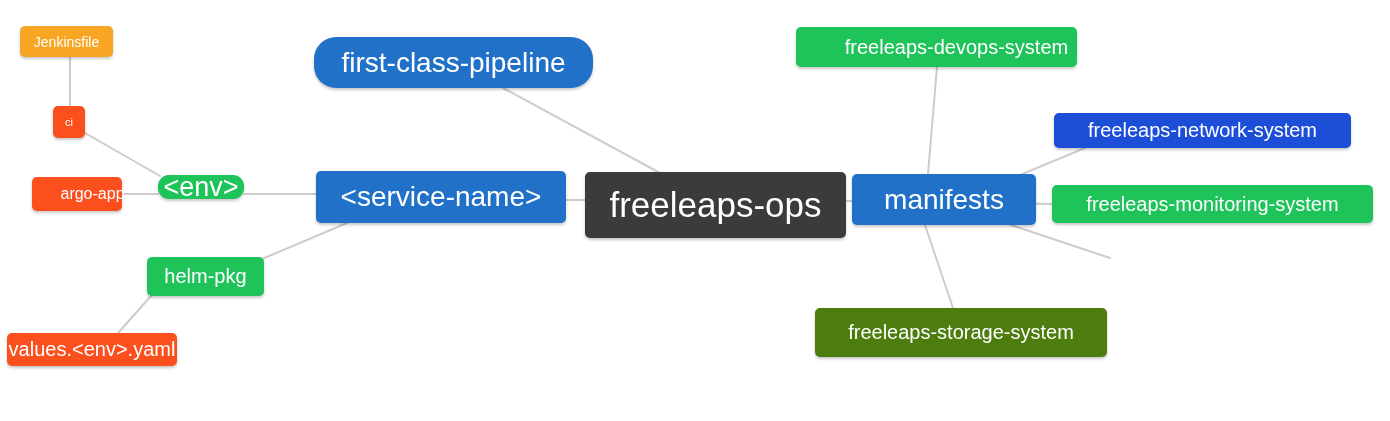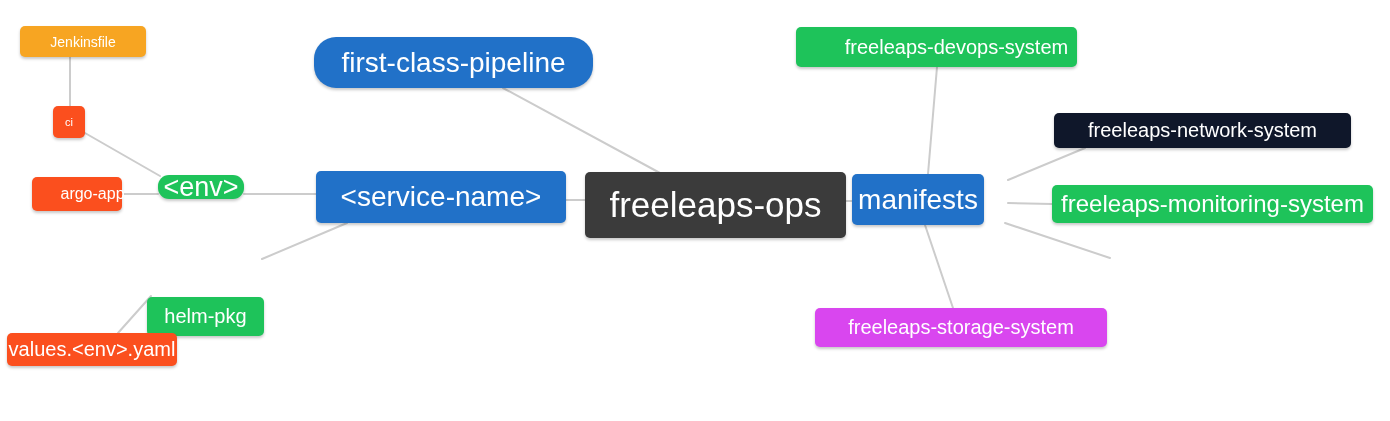--- a/index.html
+++ b/index.html
@@ -47,27 +47,27 @@
       <line x1="151" y1="296" x2="118" y2="333" stroke="#CCCCCC" stroke-width="2" stroke-linecap="round"></line>
       <line x1="566" y1="200" x2="585" y2="200" stroke="#CCCCCC" stroke-width="2" stroke-linecap="round"></line>
       <line x1="503" y1="88" x2="660" y2="173" stroke="#CCCCCC" stroke-width="2" stroke-linecap="round"></line>
       <line x1="846" y1="201" x2="852" y2="201" stroke="#CCCCCC" stroke-width="2" stroke-linecap="round"></line>
       <line x1="928" y1="174" x2="937" y2="67" stroke="#CCCCCC" stroke-width="2" stroke-linecap="round"></line>
       <line x1="1008" y1="180" x2="1085" y2="148" stroke="#CCCCCC" stroke-width="2" stroke-linecap="round"></line>
       <line x1="1008" y1="203" x2="1052" y2="204" stroke="#CCCCCC" stroke-width="2" stroke-linecap="round"></line>
       <line x1="1005" y1="223" x2="1110" y2="258" stroke="#CCCCCC" stroke-width="2" stroke-linecap="round"></line>
       <line x1="925" y1="225" x2="953" y2="308" stroke="#CCCCCC" stroke-width="2" stroke-linecap="round"></line>
     </svg>
-<div class="node" style="left: 20px; top: 26px; width: 126px; height: 31px; font-size: 14px; background: rgb(247, 165, 34); color: rgb(255, 255, 255);">Jenkinsfile</div>
+<div class="node" style="left: 20px; top: 26px; width: 93px; height: 31px; font-size: 14px; background: rgb(247, 165, 34); color: rgb(255, 255, 255);">Jenkinsfile</div>
     <div class="node" style="left: 53px; top: 106px; width: 32px; height: 32px; font-size: 11px; background: rgb(251, 79, 30); color: rgb(255, 255, 255);">ci</div>
     <div class="node" style="left: 32px; top: 177px; width: 90px; height: 34px; font-size: 16px; background: rgb(251, 79, 30); color: rgb(255, 255, 255); padding-left: 31px;">argo-app</div>
     <div class="node" style="left: 158px; top: 175px; width: 86px; height: 24px; font-size: 27px; background: rgb(30, 195, 90); color: rgb(255, 255, 255); border-radius: 11px;">&lt;env&gt;</div>
-    <div class="node" style="left: 147px; top: 257px; width: 117px; height: 39px; font-size: 20px; background: rgb(30, 195, 90); color: rgb(255, 255, 255); margin-top: 40px;">helm-pkg</div>
+    <div class="node" style="left: 147px; top: 257px; width: 117px; height: 39px; font-size: 20px; background: rgb(30, 195, 90); color: rgb(255, 255, 255);">helm-pkg</div>
     <div class="node" style="left: 7px; top: 333px; width: 170px; height: 33px; font-size: 20px; background: rgb(251, 79, 30); color: rgb(255, 255, 255);">values.&lt;env&gt;.yaml</div>
     <div class="node" style="left: 314px; top: 37px; width: 279px; height: 51px; font-size: 28px; background: rgb(33, 113, 200); color: rgb(255, 255, 255); border-radius: 22px;">first-class-pipeline</div>
     <div class="node" style="left: 585px; top: 172px; width: 261px; height: 66px; font-size: 35px; background: rgb(59, 59, 59); color: rgb(255, 255, 255);">freeleaps-ops</div>
     <div class="node" style="left: 316px; top: 171px; width: 250px; height: 52px; font-size: 28px; background: rgb(33, 113, 200); color: rgb(255, 255, 255);">&lt;service-name&gt;</div>
-    <div class="node" style="left: 852px; top: 174px; width: 132px; height: 51px; font-size: 28px; background: rgb(33, 113, 200); color: rgb(255, 255, 255);">manifests</div>
+    <div class="node" style="left: 852px; top: 174px; width: 184px; height: 51px; font-size: 28px; background: rgb(33, 113, 200); color: rgb(255, 255, 255);">manifests</div>
     <div class="node" style="left: 796px; top: 27px; width: 281px; height: 40px; font-size: 20px; background: rgb(30, 195, 90); color: rgb(255, 255, 255); padding-left: 40px;">freeleaps-devops-system</div>
-    <div class="node" style="left: 1054px; top: 113px; width: 297px; height: 35px; font-size: 20px; background: #0f172a; color: rgb(255, 255, 255);">freeleaps-network-system</div>
-    <div class="node" style="left: 1052px; top: 185px; width: 321px; height: 38px; font-size: 24px; background: rgb(30, 195, 90); color: rgb(255, 255, 255);">freeleaps-monitoring-system</div>
-    <div class="node" style="left: 815px; top: 308px; width: 292px; height: 39px; font-size: 20px; background: #d946ef; color: rgb(255, 255, 255);">freeleaps-storage-system</div>
+    <div class="node" style="left: 1054px; top: 113px; width: 297px; height: 35px; font-size: 20px; background: #1d4ed8; color: rgb(255, 255, 255);">freeleaps-network-system</div>
+    <div class="node" style="left: 1052px; top: 185px; width: 321px; height: 38px; font-size: 20px; background: rgb(30, 195, 90); color: rgb(255, 255, 255);">freeleaps-monitoring-system</div>
+    <div class="node" style="left: 815px; top: 308px; width: 292px; height: 49px; font-size: 20px; background: #4d7c0f; color: rgb(255, 255, 255);">freeleaps-storage-system</div>
   </div>
 
 </body></html>

